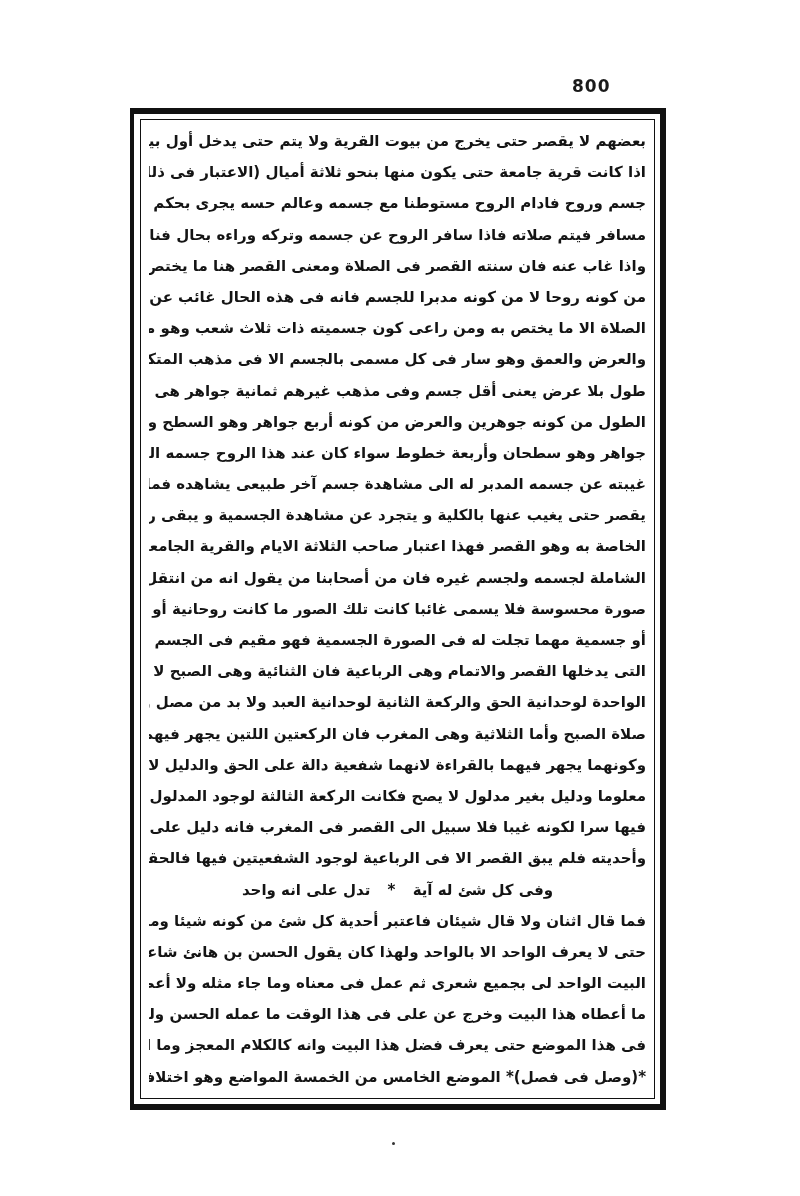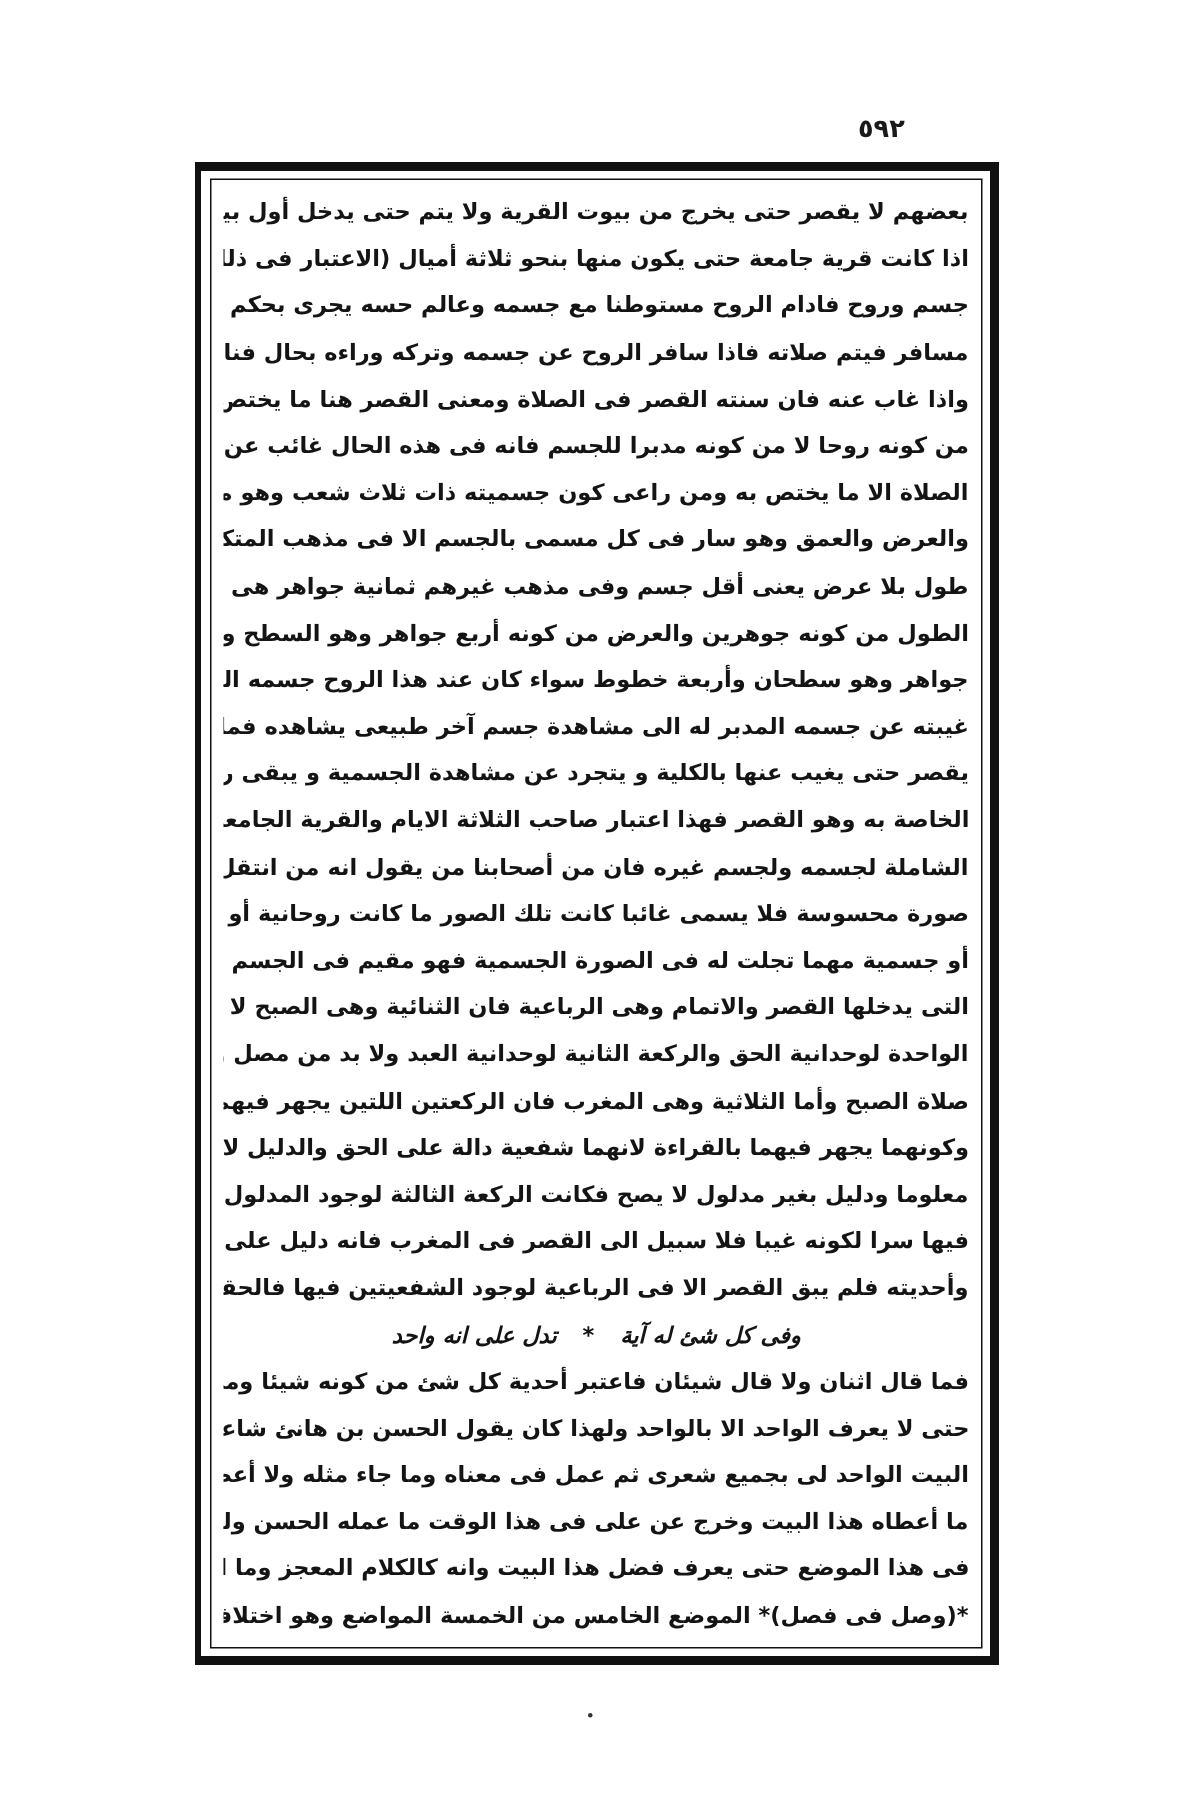--- a/index.html
+++ b/index.html
@@ -64,41 +64,40 @@
       height: 31.2px;
       text-align: justify;
       text-align-last: justify;
     }
     .line.short {
       text-align-last: right;
     }
     .line.center {
       text-align: left;
       text-align-last: center;
-      font-style: italic;
     }
     .verse-sep {
       display: inline-block;
       margin: 0 12px;
     }
     .bottom-dot {
       position: absolute;
       left: 392px;
       top: 1142px;
       width: 3px;
       height: 3px;
       background: #333;
       border-radius: 50%;
     }
   </style>
 </head>
 <body>
 
 <div>
-  <div class="page-number">٥٩٢</div>
+  <div class="page-number">800</div>
 
   <div class="frame-outer">
     <div class="frame-inner">
       <div class="text-block">
         <span class="line">بعضهم لا يقصر حتى يخرج من بيوت القرية ولا يتم حتى يدخل أول بيوتها ومن قائل لا يقصر</span>
         <span class="line">اذا كانت قرية جامعة حتى يكون منها بنحو ثلاثة أميال (الاعتبار فى ذلك) الانسان</span>
         <span class="line">جسم وروح فادام الروح مستوطنا مع جسمه وعالم حسه يجرى بحكم طبيعته فهو مقيم غير</span>
         <span class="line">مسافر فيتم صلاته فاذا سافر الروح عن جسمه وتركه وراءه بحال فناء فقد غاب عنه فى أول قدم</span>
         <span class="line">واذا غاب عنه فان سنته القصر فى الصلاة ومعنى القصر هنا ما يختص به الروح من حكم الصلاة</span>
         <span class="line">من كونه روحا لا من كونه مدبرا للجسم فانه فى هذه الحال غائب عن جسمه فلا يبقى عليه من حكم</span>

